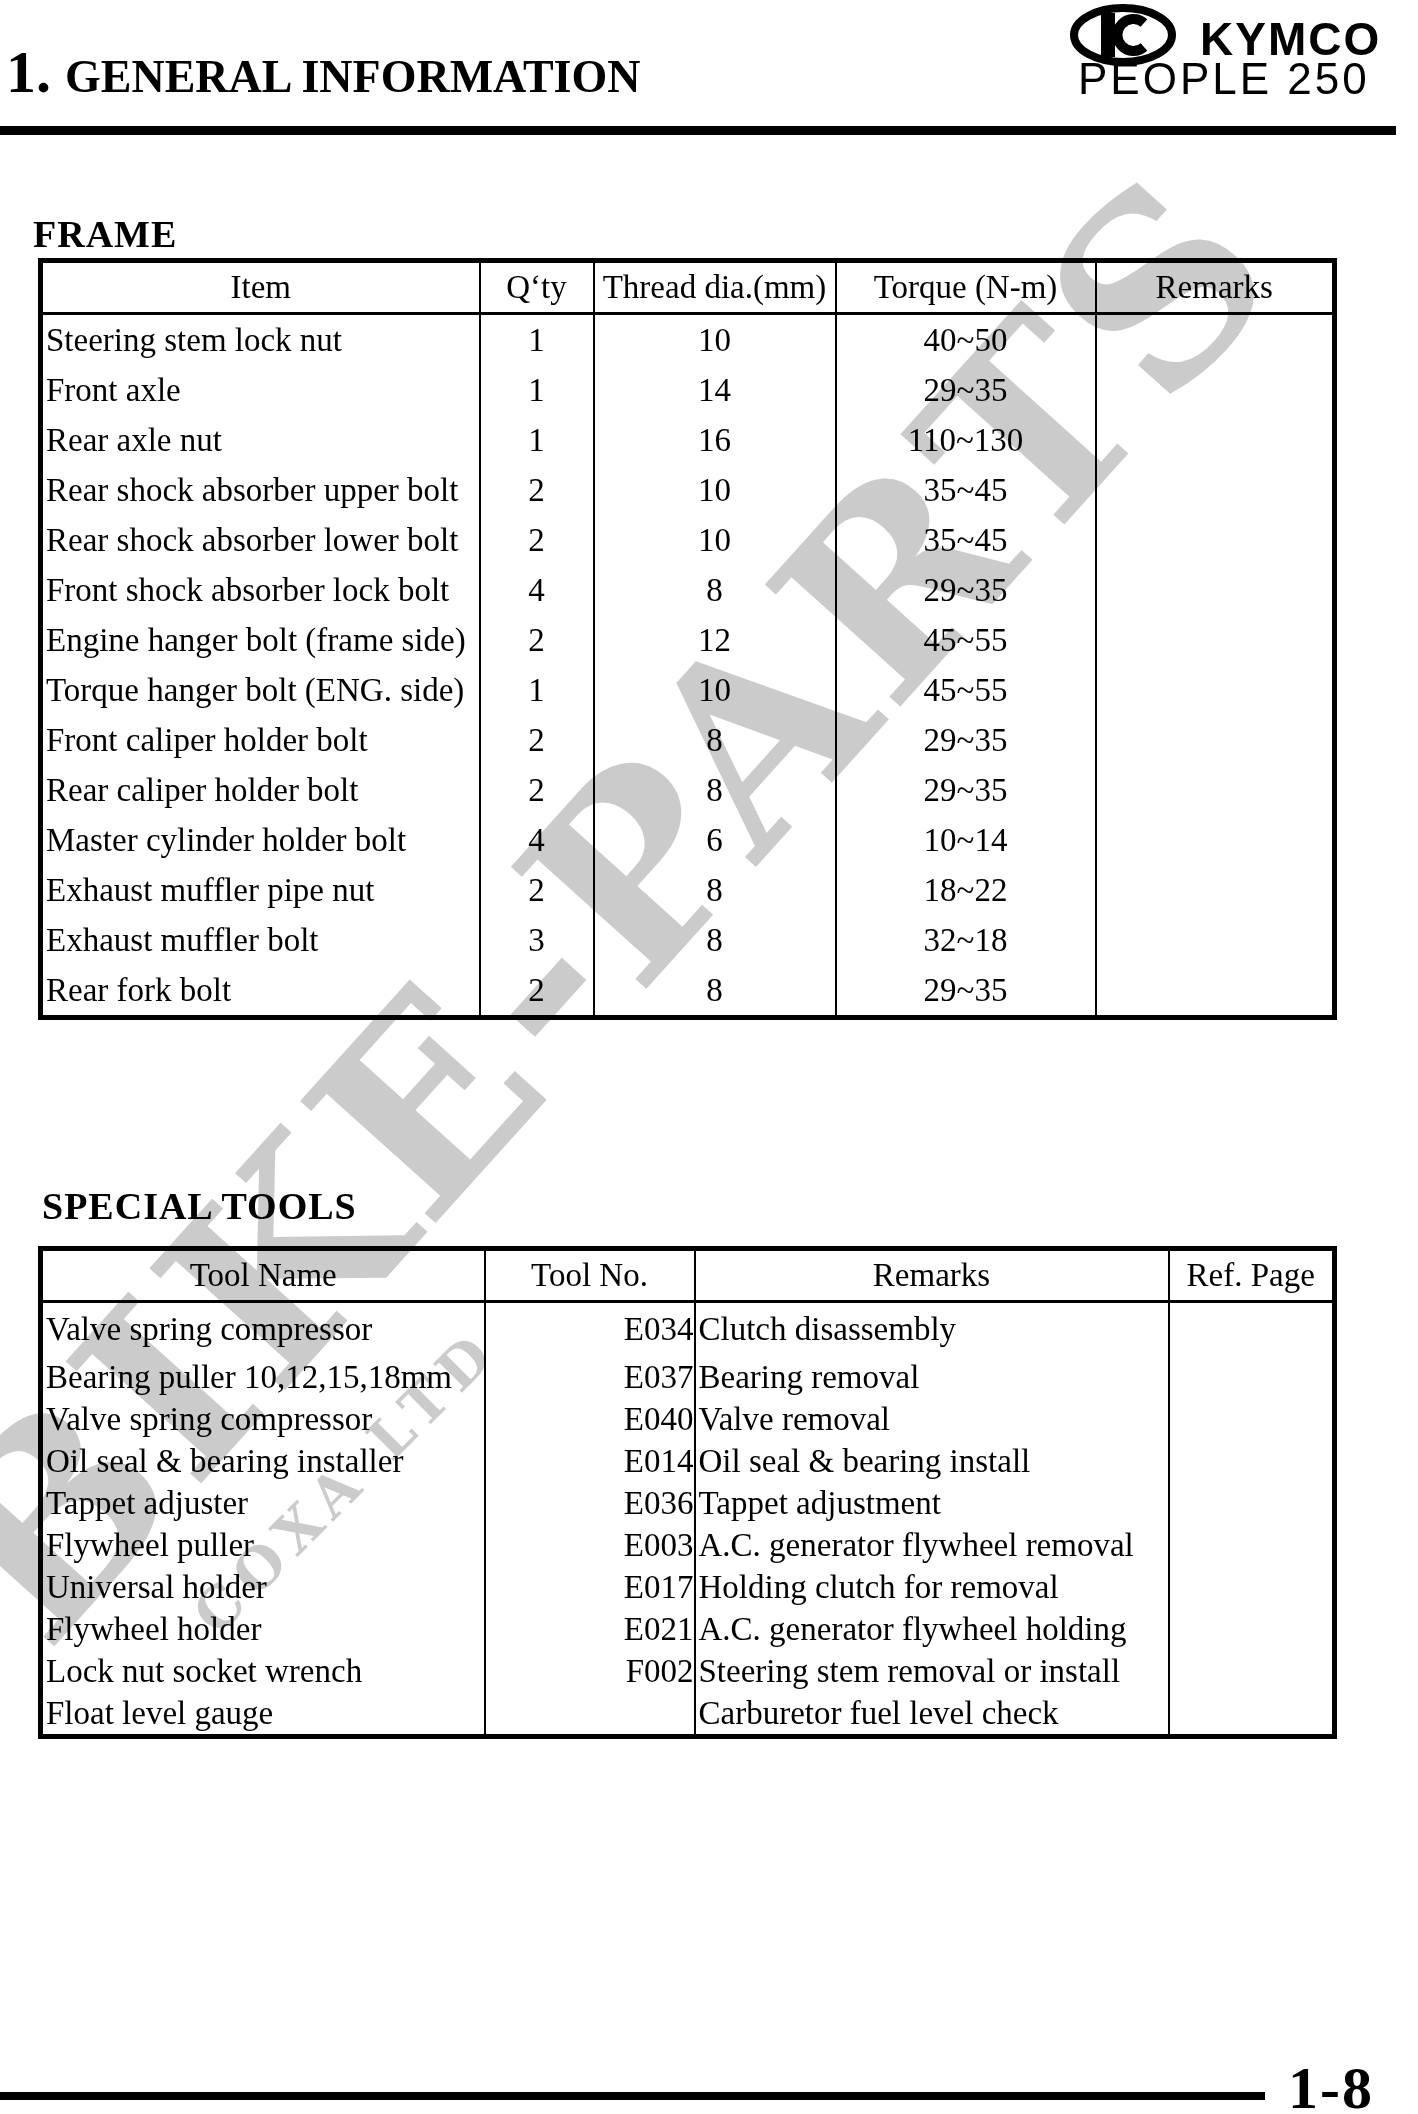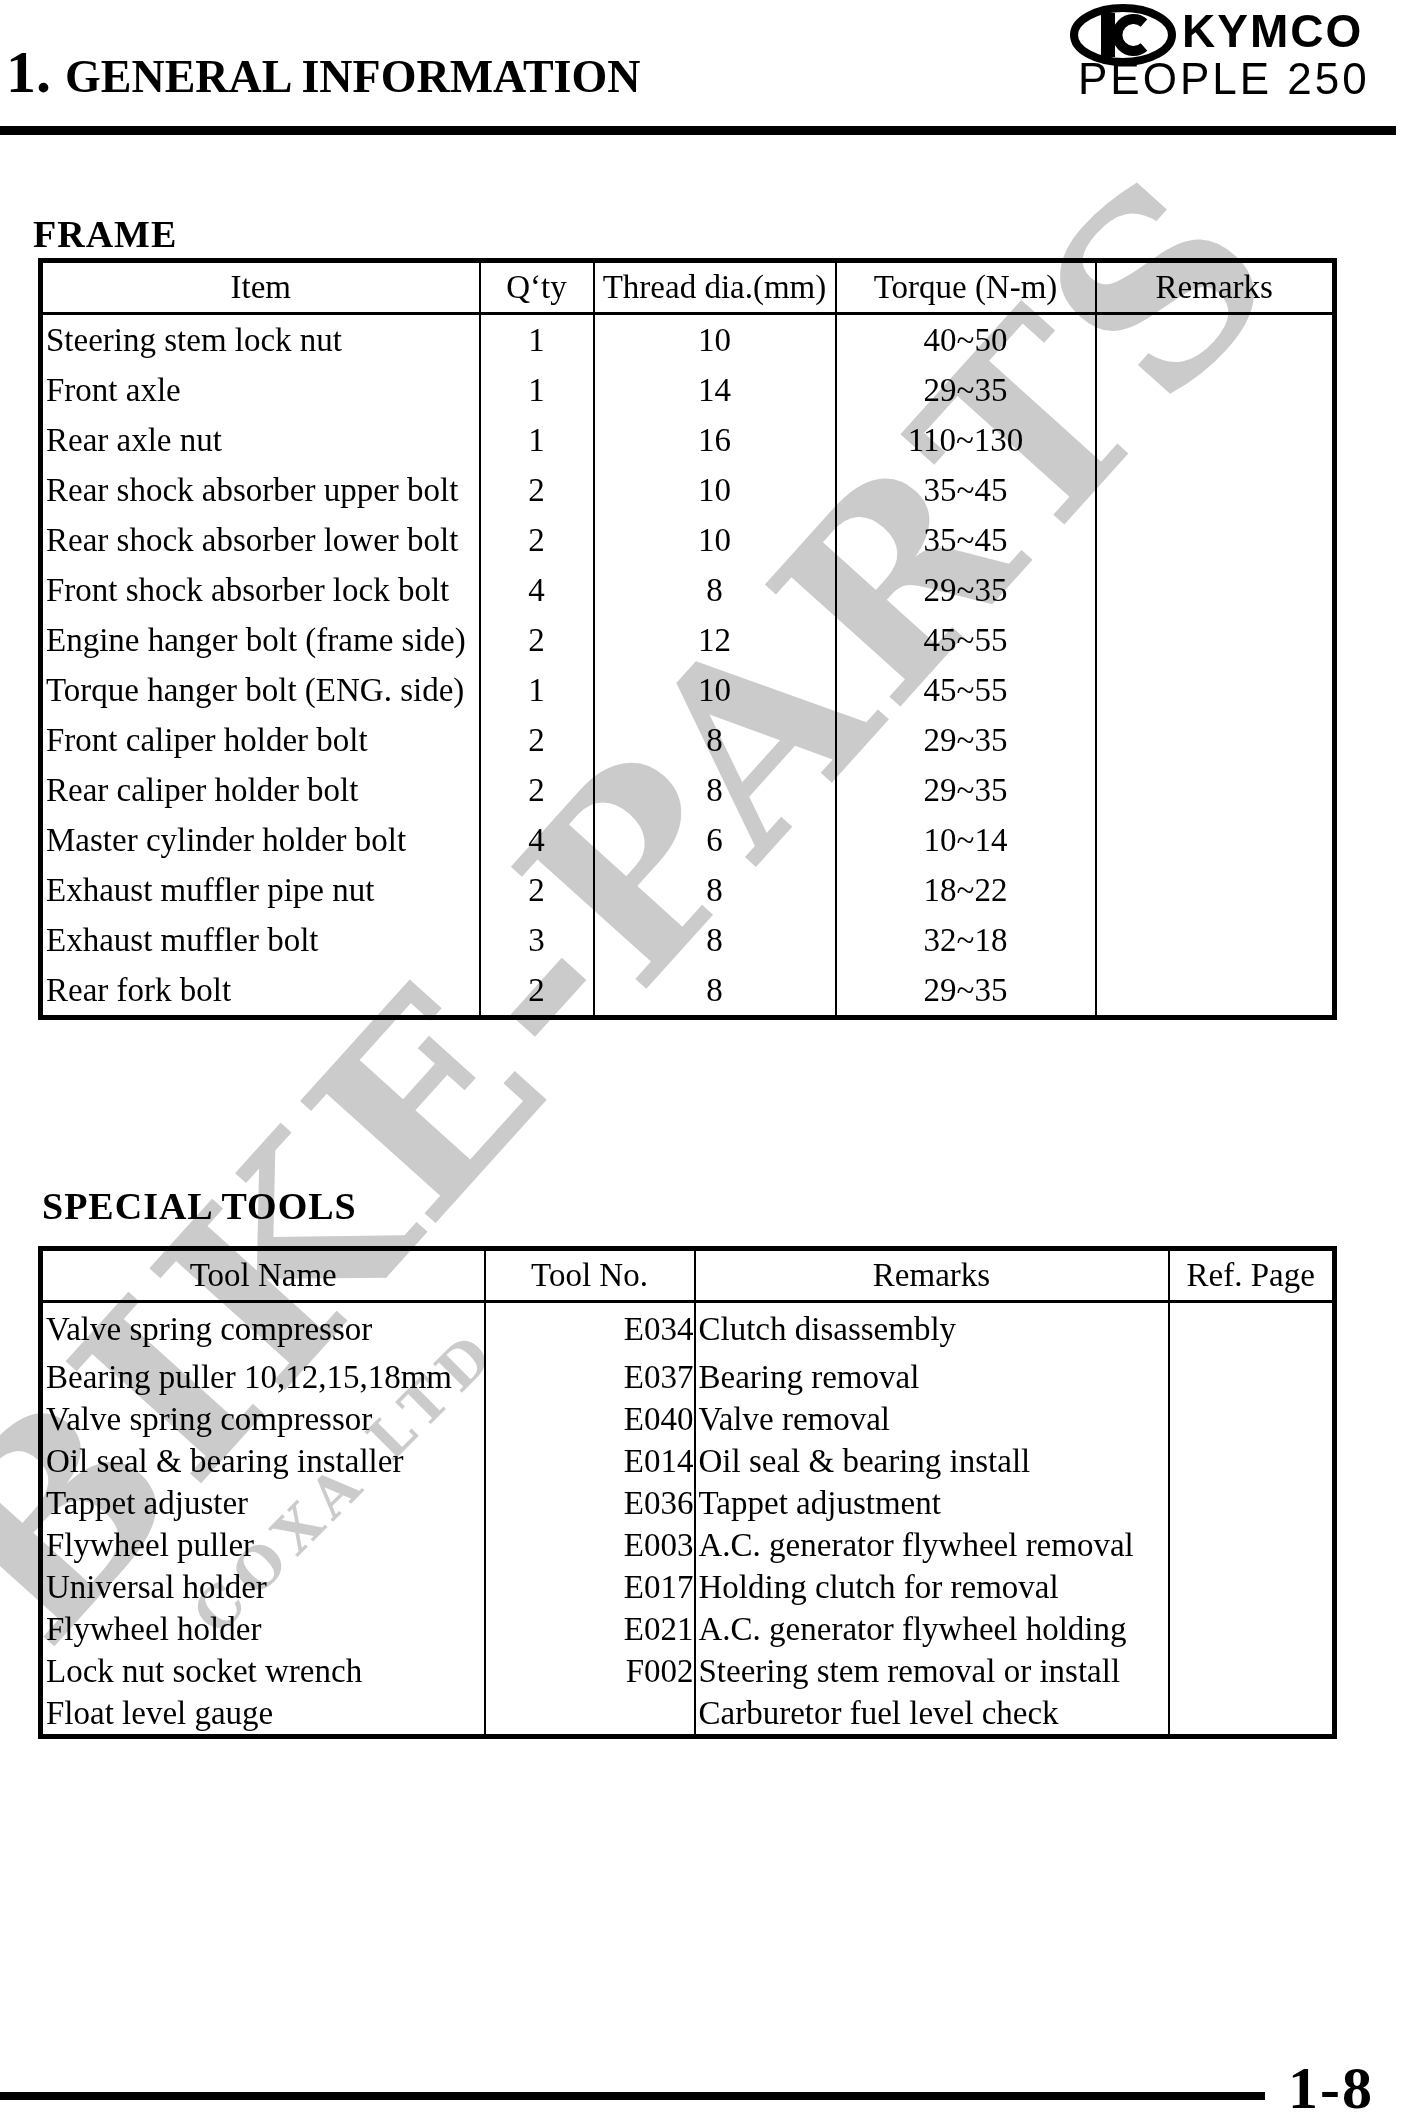--- a/index.html
+++ b/index.html
@@ -25,21 +25,21 @@
   
   .content{position:absolute;inset:0;z-index:2;}
   
   .page-title{
     position:absolute;left:6px;top:38px;display:flex;align-items:baseline;gap:14px;
     font-weight:bold;white-space:nowrap;
   }
   .page-title .num{font-size:60px;}
   .page-title .txt{font-size:46px;letter-spacing:0px;}
   .header-rule{position:absolute;left:0;top:126px;width:1396px;height:9px;background:#000;}
-  .logo-row{position:absolute;left:1068px;top:4px;display:flex;align-items:flex-start;gap:4px;}
+  .logo-row{position:absolute;left:1068px;top:4px;display:flex;align-items:flex-end;gap:22px;}
   .kymco-text{
     font-family:"Liberation Sans","DejaVu Sans",sans-serif;
     font-size:46px;font-weight:bold;letter-spacing:2px;
   }
   .model-text{
     position:absolute;left:1078px;top:54px;
     font-family:"Liberation Sans","DejaVu Sans",sans-serif;
     font-size:44px;font-weight:normal;letter-spacing:3px;white-space:nowrap;
   }
   

